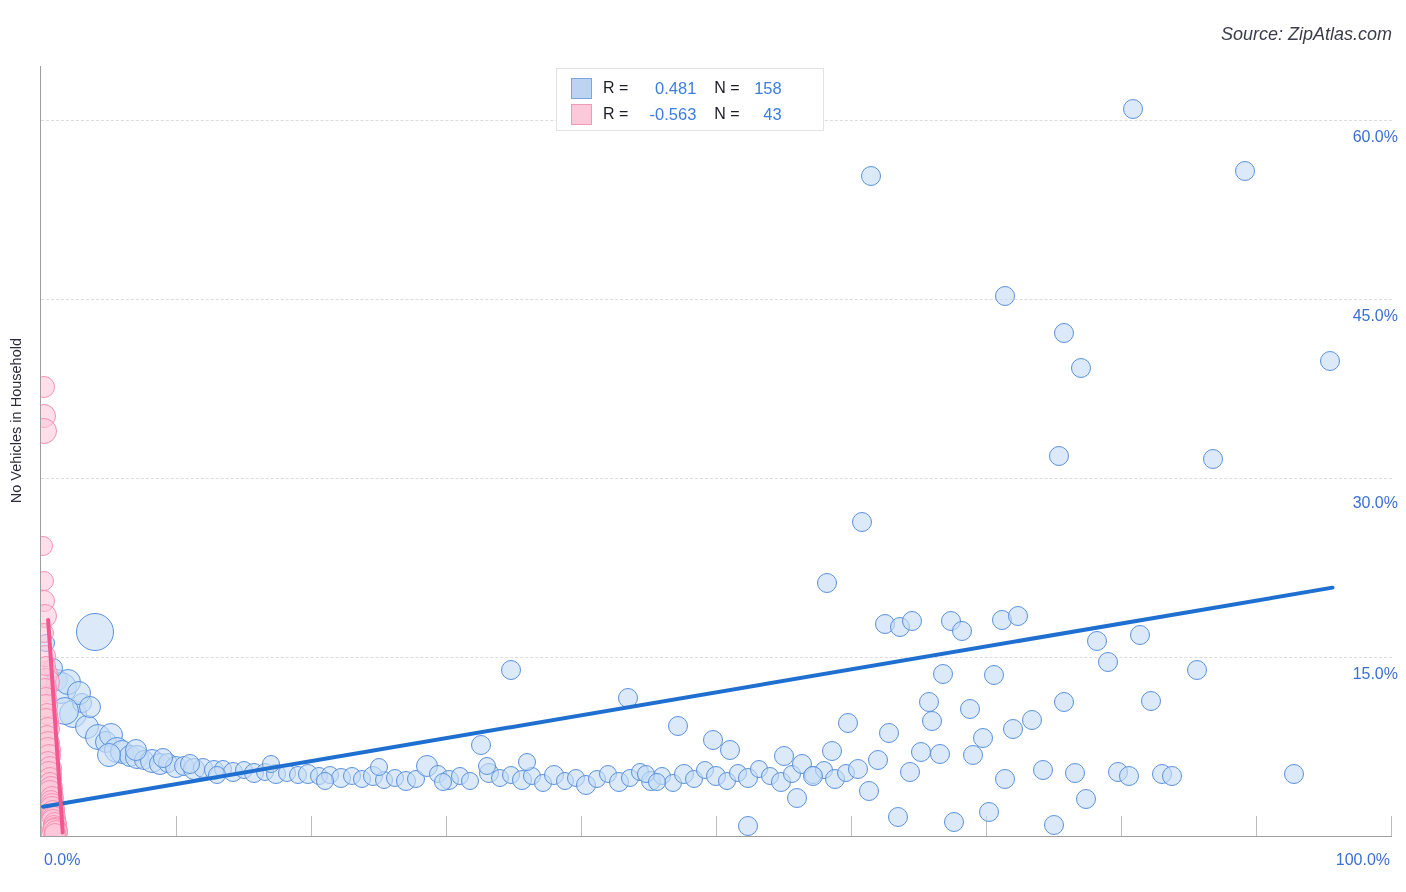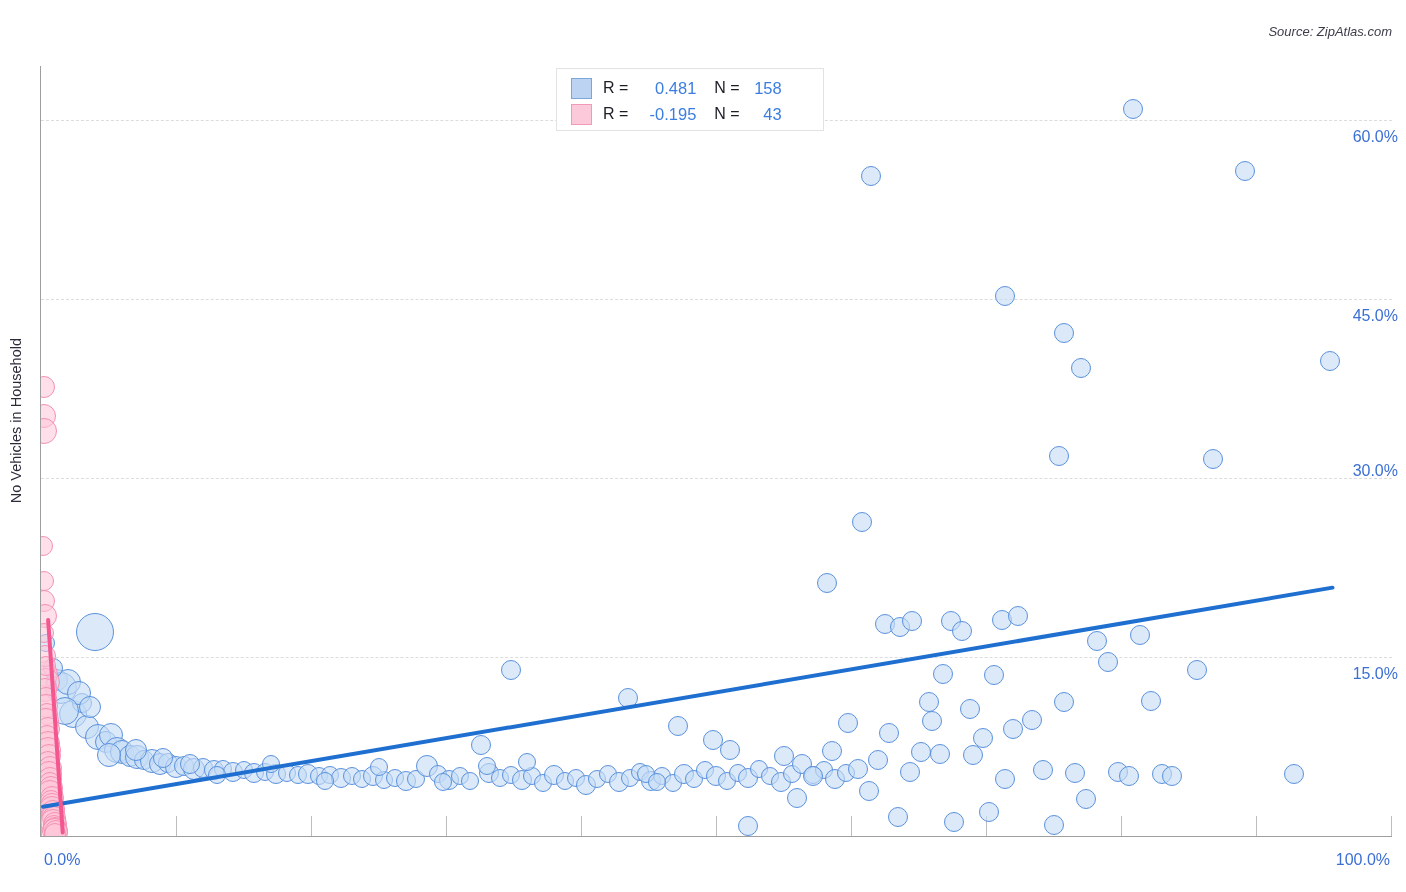--- a/index.html
+++ b/index.html
@@ -26,21 +26,21 @@
     top: 21px;
     font-size: 17.5px;
     color: #2b2b3a;
     letter-spacing: 0.1px;
     white-space: nowrap;
   }
   .source-note {
     position: absolute;
     right: 14px;
     top: 24px;
-    font-size: 13px;
+    font-size: 18px;
     font-style: italic;
     color: #3c3c4a;
     white-space: nowrap;
   }
   .axis-line-left {
     position: absolute;
     left: 40px;
     top: 66px;
     width: 1px;
     height: 771px;
@@ -221,21 +221,21 @@
 
   <div id="gridlines">
       <div class="gridline" style="left: 41px; top: 119.721px;"></div>
       <div class="gridline" style="left: 41px; top: 298.791px;"></div>
       <div class="gridline" style="left: 41px; top: 477.86px;"></div>
       <div class="gridline" style="left: 41px; top: 656.93px;"></div>
     </div>
   <div id="yticks">
       <div class="ytick-label" style="top: 127.721px;">60.0%</div>
       <div class="ytick-label" style="top: 306.791px;">45.0%</div>
-      <div class="ytick-label" style="top: 462px;">30.0%</div>
+      <div class="ytick-label" style="top: 494px;">30.0%</div>
       <div class="ytick-label" style="top: 664.93px;">15.0%</div>
     </div>
   <div id="xticks">
       <div class="xtick" style="left: 41px;"></div>
       <div class="xtick" style="left: 176px;"></div>
       <div class="xtick" style="left: 311px;"></div>
       <div class="xtick" style="left: 446px;"></div>
       <div class="xtick" style="left: 581px;"></div>
       <div class="xtick" style="left: 716px;"></div>
       <div class="xtick" style="left: 851px;"></div>
@@ -467,21 +467,21 @@
       <span class="swatch swatch-blue"></span>
       <span class="lbl-k">R =</span>
       <span class="lbl-v num-r">0.481</span>
       <span class="gap"></span>
       <span class="lbl-k">N =</span>
       <span class="lbl-v num-n">158</span>
     </div>
     <div class="stats-row r2">
       <span class="swatch swatch-pink"></span>
       <span class="lbl-k">R =</span>
-      <span class="lbl-v num-r">-0.195</span>
+      <span class="lbl-v num-r">-0.563</span>
       <span class="gap"></span>
       <span class="lbl-k">N =</span>
       <span class="lbl-v num-n">43</span>
     </div>
   </div>
 
 
 </div>
 
 </body></html>

